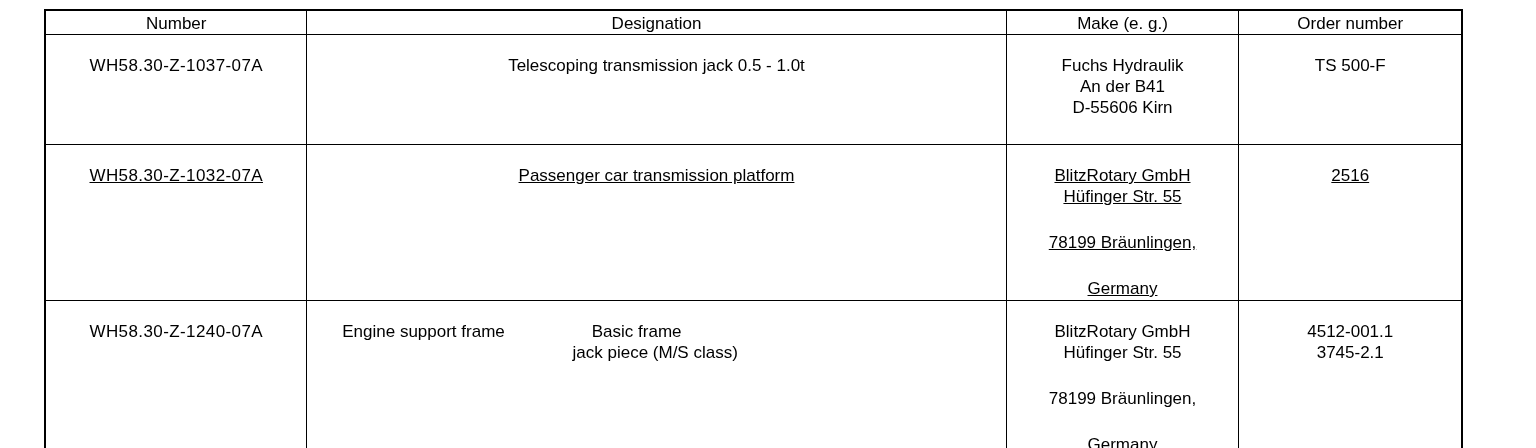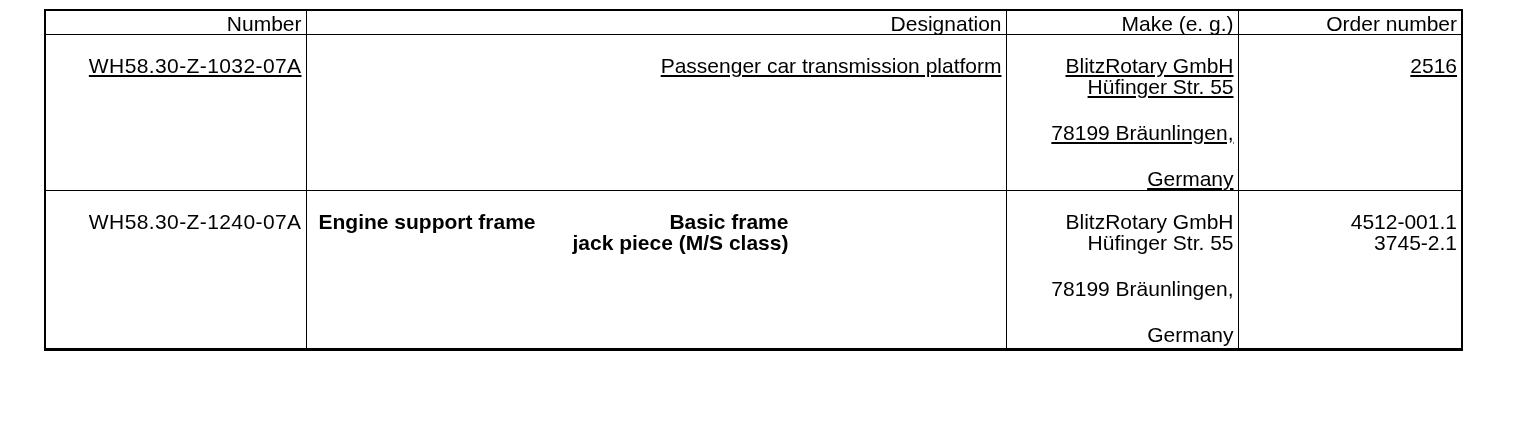--- a/index.html
+++ b/index.html
@@ -23,45 +23,45 @@
     width: 1417px;
     border-collapse: collapse;
     table-layout: fixed;
     border: 2px solid #000;
     border-bottom-width: 3px;
   }
   table.tools th,
   table.tools td {
     border: 1.5px solid #000;
     vertical-align: top;
-    text-align: right;
+    text-align: center;
     padding: 20px 4px 0 5px;
     font-weight: normal;
-    font-size: 21px;
+    font-size: 17px;
     line-height: 21px;
     overflow: hidden;
     white-space: nowrap;
   }
   table.tools thead th {
     height: 20px;
     padding-top: 2px;
   }
   tr.data-row-1 td { height: 89px; }
   tr.data-row-2 td { height: 135px; text-decoration: underline; }
   tr.data-row-3 td { height: 137px; }
 
   td.col-number {
     font-size: 15px;
     letter-spacing: 0.4px;
     padding-left: 4px;
   }
   .line { display: block; }
   .gap-before { margin-top: 25px; }
 
-  .desig-flex { display: flex; align-items: flex-start; font-weight: bold; }
+  .desig-flex { display: flex; align-items: flex-start; }
   .desig-main { width: 224px; flex: 0 0 224px; }
   .desig-sub .sub-line-2 { margin-left: 37px; }
 </style>
 </head>
 <body>
 
 <div class="page">
   <table class="tools">
     <colgroup>
       <col style="width:261px">
@@ -71,20 +71,32 @@
     </colgroup>
     <thead>
       <tr>
         <th>Number</th>
         <th>Designation</th>
         <th>Make (e. g.)</th>
         <th>Order number</th>
       </tr>
     </thead>
     <tbody>
+      <tr class="data-row-1">
+        <td class="col-number">WH58.30-Z-1037-07A</td>
+        <td>Telescoping transmission jack 0.5 - 1.0t</td>
+        <td>
+          <span class="line">Fuchs Hydraulik</span>
+          <span class="line">An der B41</span>
+          <span class="line">D-55606 Kirn</span>
+        </td>
+        <td>
+          <span class="line">TS 500-F</span>
+        </td>
+      </tr>
       <tr class="data-row-2">
         <td class="col-number">WH58.30-Z-1032-07A</td>
         <td>Passenger car transmission platform</td>
         <td>
           <span class="line">BlitzRotary GmbH</span>
           <span class="line">Hüfinger Str. 55</span>
           <span class="line gap-before">78199 Bräunlingen,</span>
           <span class="line gap-before">Germany</span>
         </td>
         <td>

